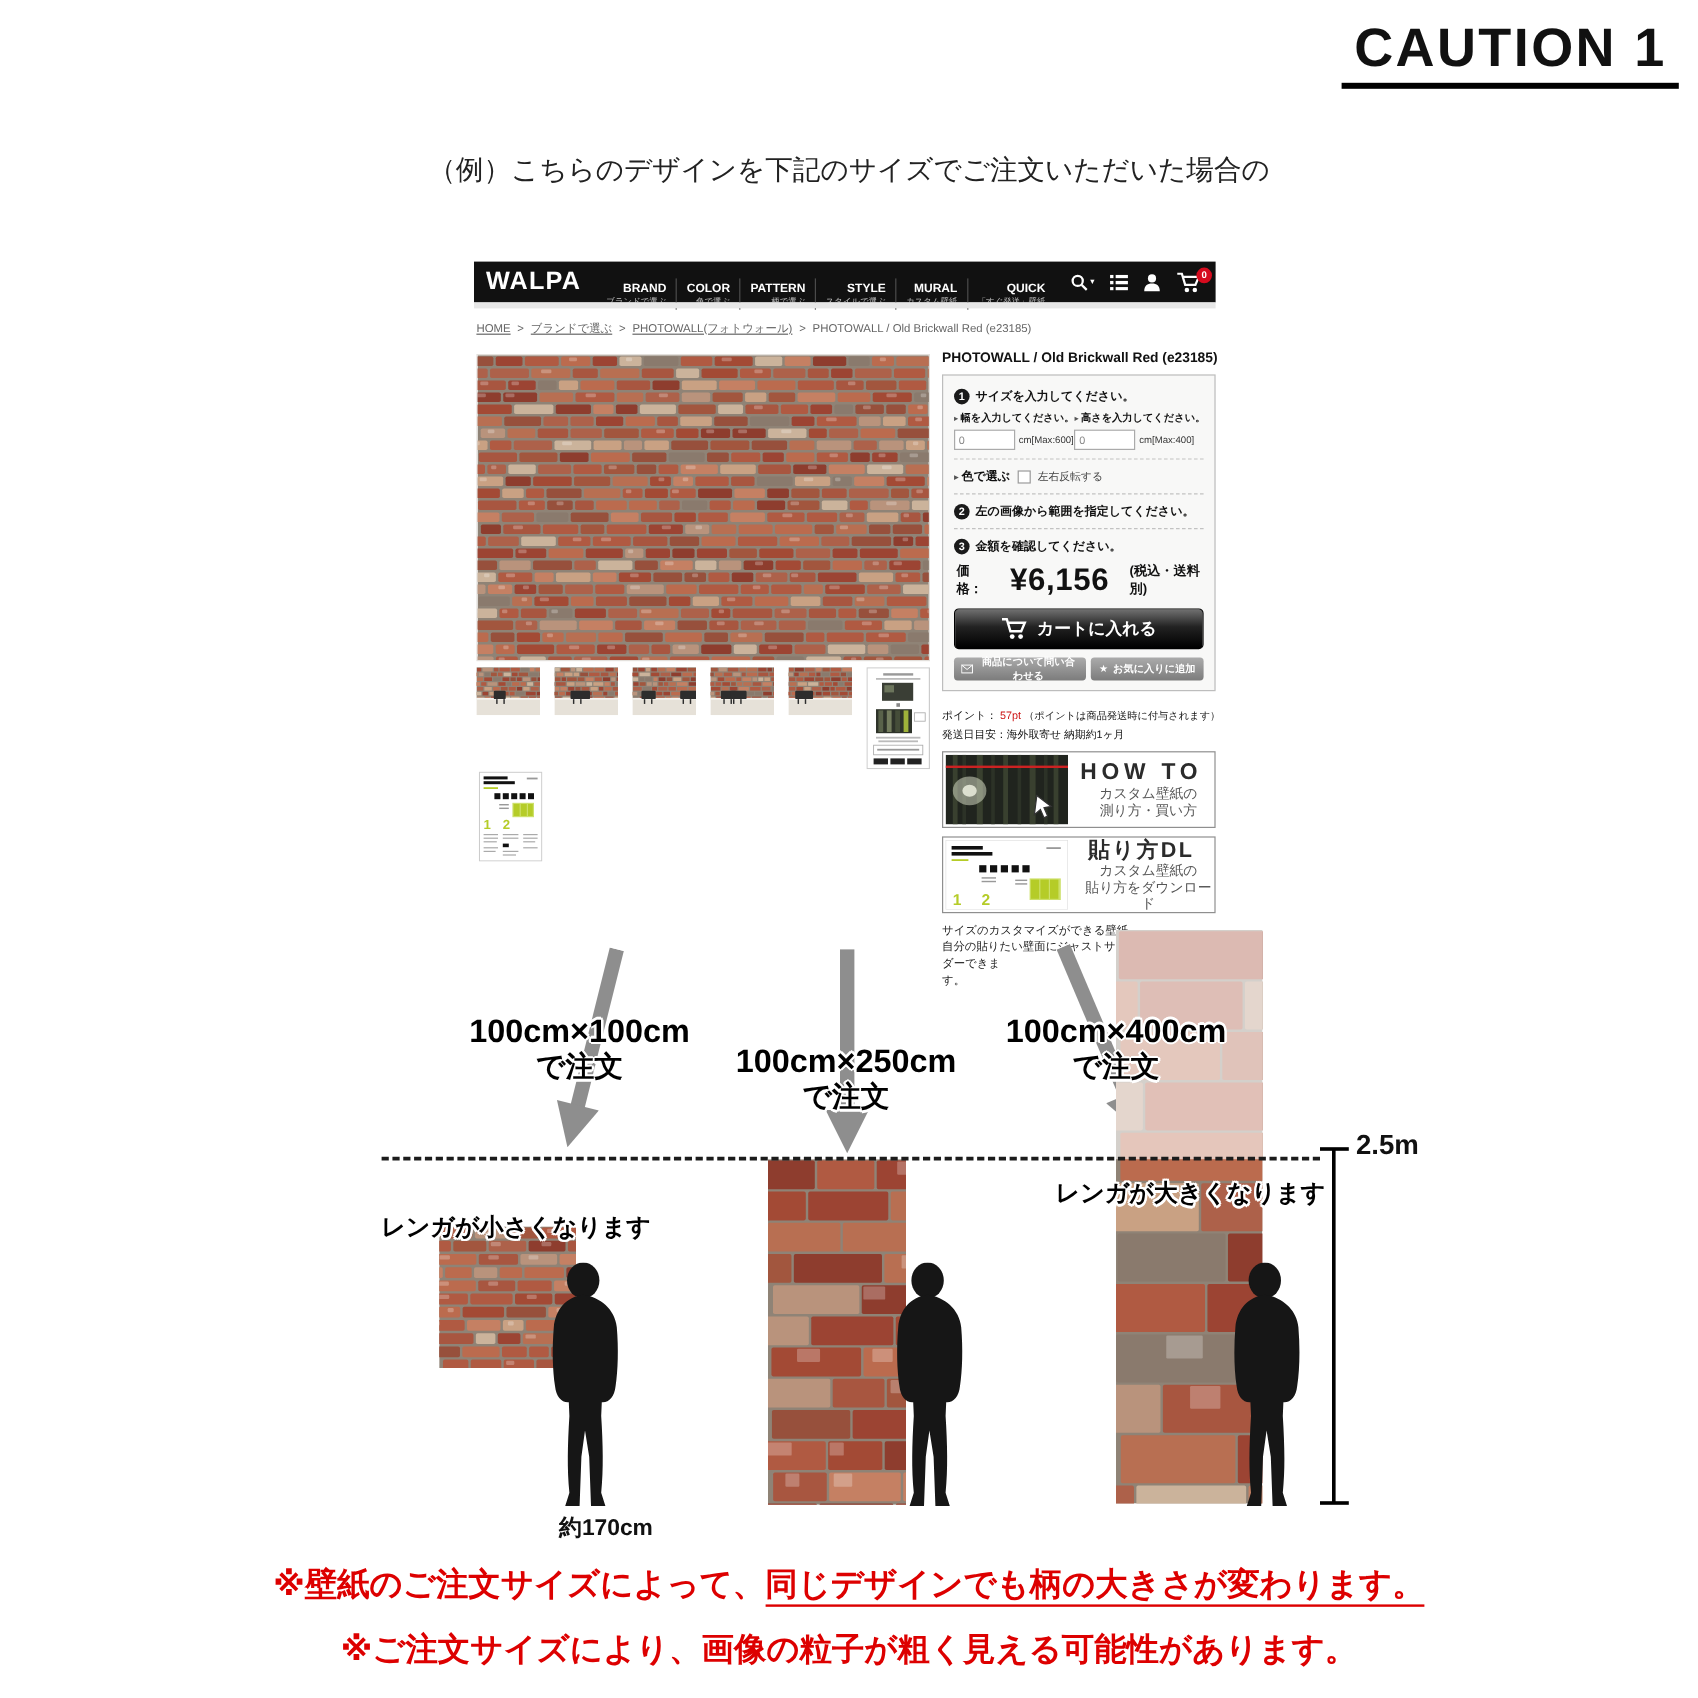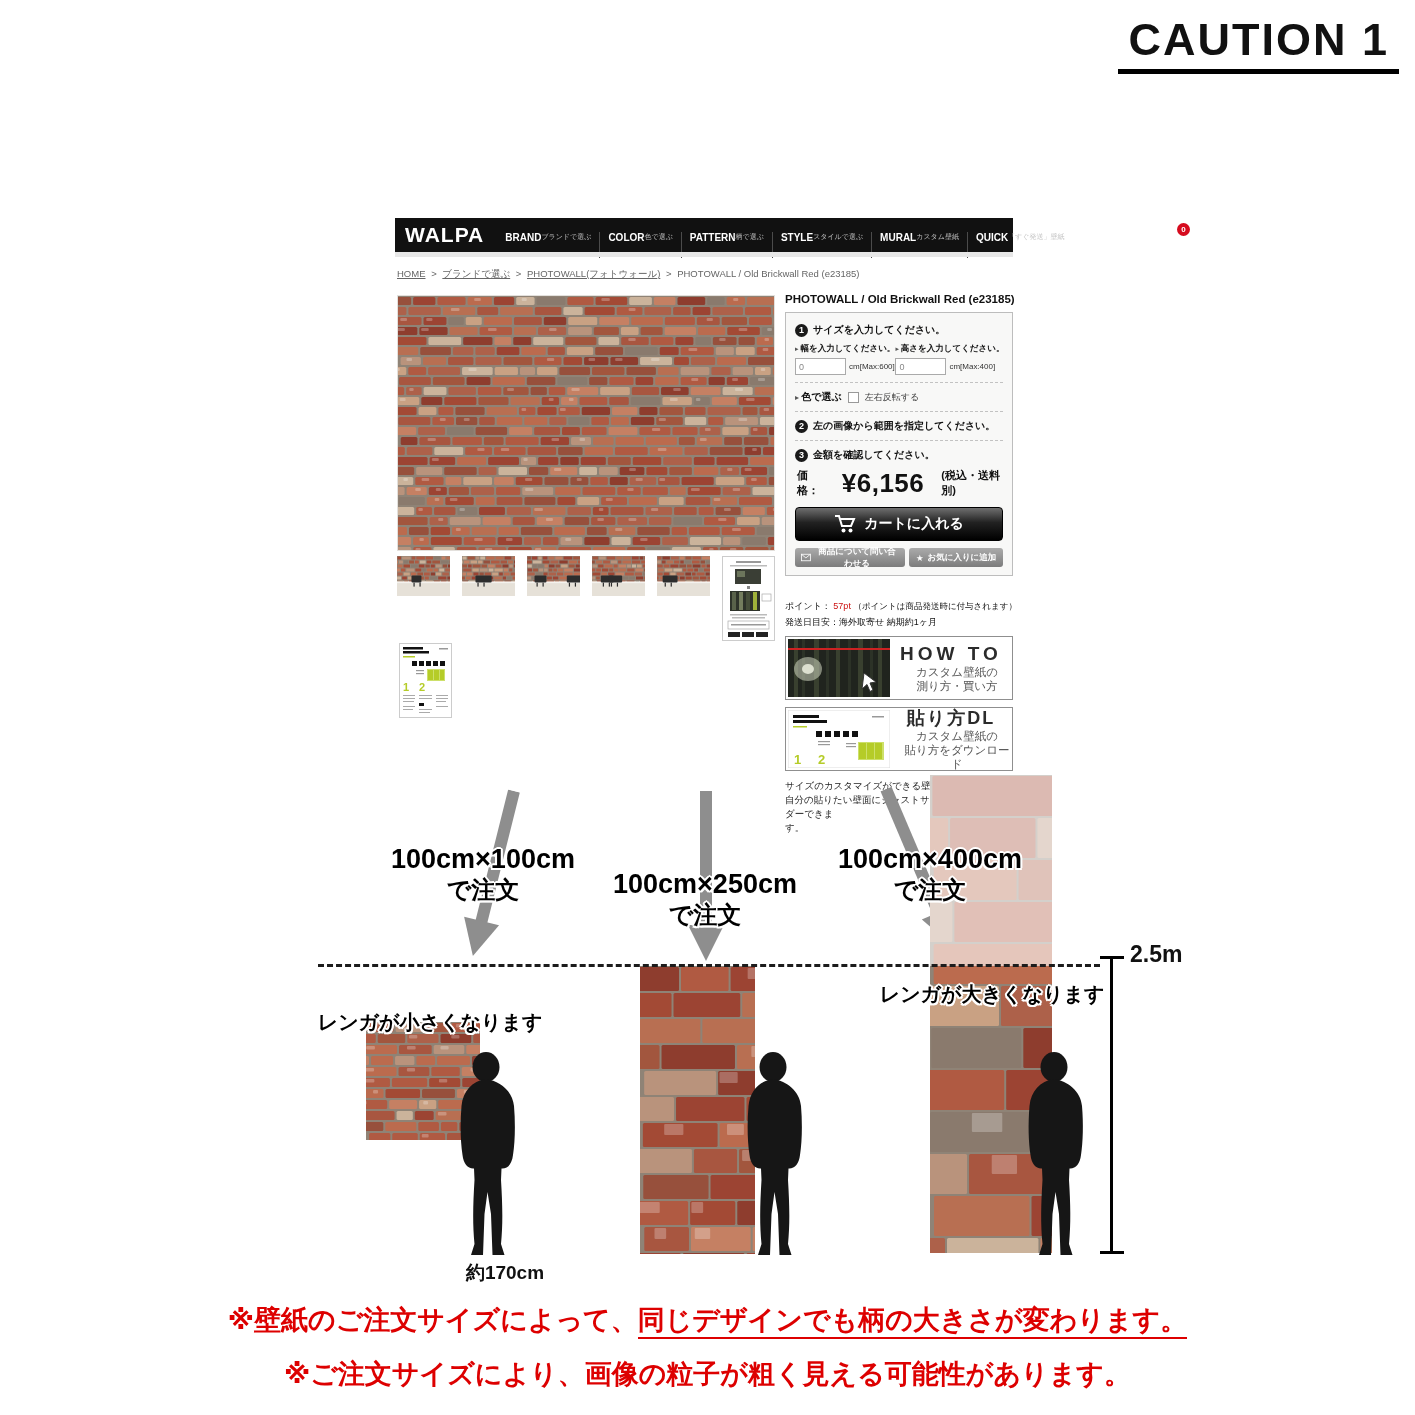--- a/index.html
+++ b/index.html
@@ -11,21 +11,21 @@
   .main-title-wrap{top:14px;left:0;right:16px;text-align:right;}
   .main-title{display:inline-block;font-size:45px;font-weight:bold;letter-spacing:2px;
               border-bottom:5px solid #000;padding:0 10px 3px 10px;}
   .subtitle{top:122px;left:0;right:0;text-align:center;font-size:23px;line-height:39px;color:#222;}
 
   
   .site{left:395px;top:218px;width:618px;height:545px;background:#fff;}
   .navbar{position:absolute;left:0;top:0;width:618px;height:34px;background:#111;
           display:flex;align-items:center;}
   .logo{color:#fff;font-size:21px;font-weight:bold;letter-spacing:1px;padding:0 13px 0 10px;}
-  .nav-item{display:flex;align-items:flex-start;justify-content:center;
+  .nav-item{display:flex;flex-direction:column;align-items:flex-end;justify-content:center;
             padding:0 8px;border-left:1px solid #4b4b4b;height:26px;cursor:pointer;margin-top:20px;}
   .nav-item:first-of-type{border-left:none;}
   .nav-label{color:#fff;font-size:10px;font-weight:bold;line-height:12px;white-space:nowrap;}
   .nav-sub{color:#c2c2c2;font-size:7px;line-height:9px;white-space:nowrap;}
   .nav-icons{margin-left:auto;display:flex;align-items:center;gap:13px;padding-right:12px;}
   .nav-ic{position:relative;display:flex;align-items:center;}
   .cart-badge{position:absolute;right:-9px;top:-4px;width:13px;height:13px;border-radius:50%;
               background:#d60b1e;color:#fff;font-size:8px;font-weight:bold;
               display:flex;align-items:center;justify-content:center;}
   .caret{color:#fff;font-size:7px;margin-left:1px;}
@@ -67,21 +67,21 @@
   .price-val{font-size:26px;font-weight:bold;letter-spacing:0.5px;}
   .price-note{font-size:11px;font-weight:bold;}
   .cart-btn{width:100%;height:34px;border:1px solid #000;border-radius:4px;cursor:pointer;
             background:linear-gradient(180deg,#6f6f6f 0%,#222 45%,#000 100%);
             color:#fff;font-size:14px;font-weight:bold;display:flex;align-items:center;justify-content:center;gap:8px;font-family:inherit;}
   .small-btn-row{display:flex;gap:4px;margin-top:7px;}
   .small-btn{height:19px;border:none;border-radius:3px;cursor:pointer;font-family:inherit;
              background:linear-gradient(180deg,#ababab,#7c7c7c);color:#fff;font-size:8.5px;font-weight:bold;
              display:flex;align-items:center;justify-content:center;gap:4px;}
   .sb1{flex:1.2;} .sb2{flex:1;}
-  .points-row{font-size:9px;margin-top:24px;white-space:nowrap;}
+  .points-row{font-size:9px;margin-top:14px;white-space:nowrap;}
   .points-val{color:#cc1111;}
   .points-note{font-size:8.5px;}
   .ship-row{font-size:9px;margin-top:3px;}
   .banner{border:1px solid #8f8f8f;height:62px;margin-top:7px;display:flex;align-items:center;cursor:pointer;background:#fff;}
   .banner-thumb{flex:0 0 102px;height:58px;margin-left:2px;line-height:0;}
   .banner-text{flex:1;text-align:center;}
   .banner-title{font-size:19px;font-weight:bold;color:#2b2b2b;letter-spacing:4px;line-height:22px;}
   .banner-title.dl{letter-spacing:2px;font-size:18px;}
   .banner-sub{font-size:11.5px;color:#555;line-height:14px;padding-left:12px;}
   .desc{font-size:9.5px;color:#222;line-height:14px;margin-top:8px;}
@@ -130,20 +130,21 @@
       <rect x="12" y="0" width="12" height="136" fill="#8e8e8e"></rect>
       <polygon points="0,134 36,134 18,170" fill="#8e8e8e"></polygon>
     </symbol>
   </defs>
 </svg>
 
 <div class="abs main-title-wrap">
   <span class="main-title">CAUTION 1</span>
 </div>
 <div class="abs subtitle">
+  <div>（例）こちらのデザインを下記のサイズでご注文いただいた場合の</div>
 </div>
 
 <div class="abs site">
   <div class="navbar">
     <span class="logo">WALPA</span>
     <div class="nav-item">
       <span class="nav-label">BRAND</span>
       <span class="nav-sub">ブランドで選ぶ</span>
     </div>
     <div class="nav-item">

